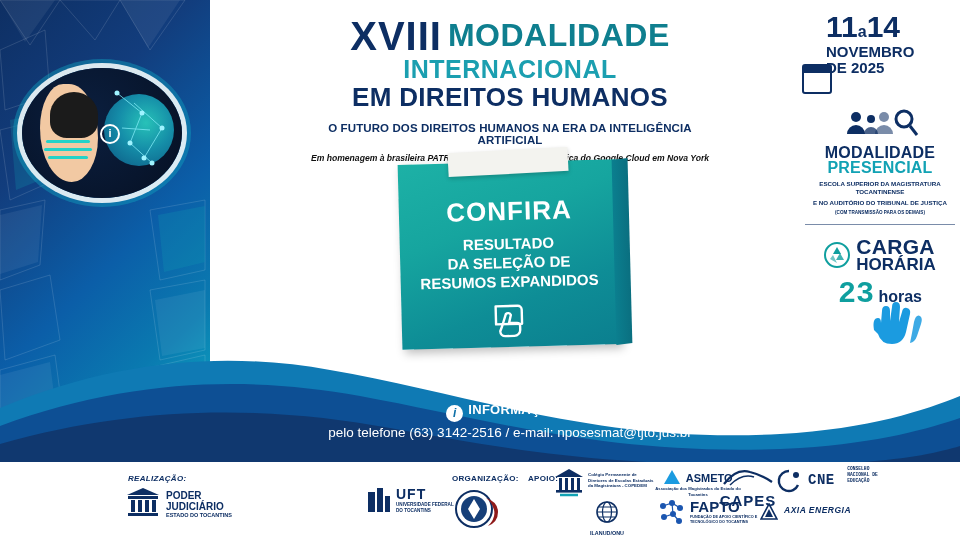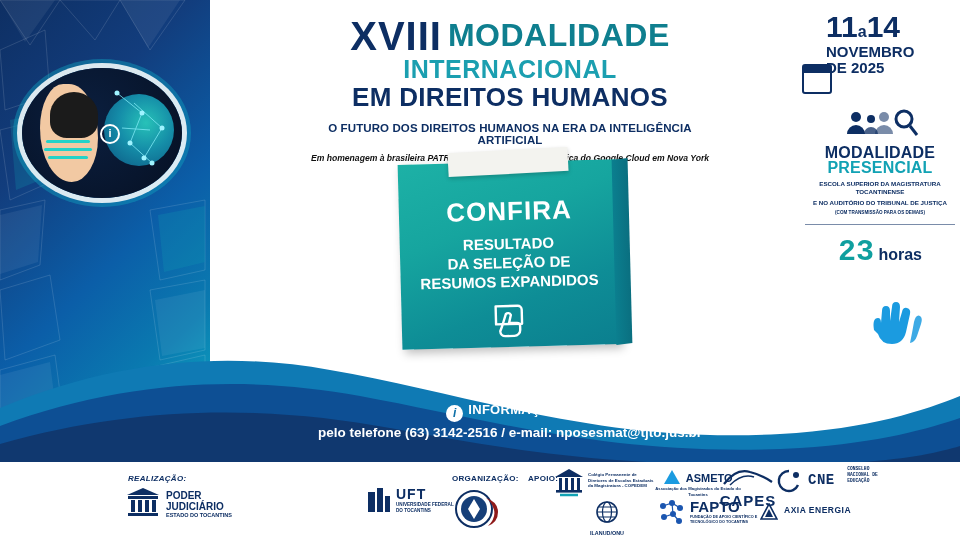--- a/index.html
+++ b/index.html
@@ -67,21 +67,21 @@
   .c-carga{font-size:21px;font-weight:bold;color:#0d2e63;letter-spacing:.3px;}
   .c-horaria{font-size:17px;font-weight:bold;color:#0d2e63;margin-top:-4px;}
   .c-h{font-size:30px;font-weight:bold;color:#0f9f9f;font-family:Liberation Mono, monospace;}
   .c-horas{font-size:16px;font-weight:bold;color:#0d2e63;}
   .hands-icon{position:absolute;left:868px;top:300px;width:58px;height:52px;}
 
   
   .info{position:absolute;left:300px;top:402px;width:420px;text-align:center;color:#ffffff;}
   .info-head{font-size:13px;font-weight:bold;letter-spacing:.3px;}
   .info-l1{font-size:13.5px;margin-top:6px;}
-  .info-l2{font-size:13.5px;margin-top:3px;font-weight:bold;}
+  .info-l2{font-size:13.5px;margin-top:3px;}
   .info-i{display:inline-block;width:17px;height:17px;border-radius:50%;background:#ffffff;color:#1071a8;
      font-size:12px;font-weight:bold;line-height:17px;text-align:center;vertical-align:-3px;margin-right:5px;font-style:italic;}
 
   
   .footer{position:absolute;left:0;bottom:0;width:960px;height:78px;}
   .f-label{position:absolute;font-size:8px;font-weight:bold;color:#0d2e63;letter-spacing:.3px;}
   .logo-box{position:absolute;}
 
   .pj-name{font-size:10px;font-weight:bold;color:#0d2e63;line-height:11px;}
   .pj-sub{font-size:5.5px;font-weight:bold;color:#0d2e63;}
@@ -219,20 +219,32 @@
       </svg>
       <div class="m-modalidade">MODALIDADE</div>
       <div class="m-presencial">PRESENCIAL</div>
       <div class="m-small">ESCOLA SUPERIOR DA MAGISTRATURA TOCANTINENSE</div>
       <div class="m-small">E NO AUDITÓRIO DO TRIBUNAL DE JUSTIÇA</div>
       <div class="m-small2">(COM TRANSMISSÃO PARA OS DEMAIS)</div>
       <div class="sep-line"></div>
     </div>
 
     <div class="carga">
+      <div style="display:flex;align-items:center;justify-content:center;gap:6px;">
+        <svg width="26" height="26" viewBox="0 0 26 26">
+          <circle cx="13" cy="13" r="12" fill="none" stroke="#0f9f9f" stroke-width="2"></circle>
+          <path d="M13 5 L17 12 H9 Z" fill="#0f9f9f"></path>
+          <path d="M20 18 L12 18 L16 11 Z" fill="#0f9f9f" opacity=".8"></path>
+          <path d="M6 17 L13 21 L9 13 Z" fill="#0f9f9f" opacity=".6"></path>
+        </svg>
+        <div style="text-align:left;">
+          <div class="c-carga">CARGA</div>
+          <div class="c-horaria">HORÁRIA</div>
+        </div>
+      </div>
       <div style="margin-top:2px;">
         <span class="c-h">23</span>
         <span class="c-horas">horas</span>
       </div>
     </div>
   </div>
 
   <svg class="hands-icon" viewBox="0 0 58 52">
     <g fill="#1b9be0">
       <path d="M6 30 q-2 -12 4 -12 q3 0 3 5 l1 -12 q0 -5 4 -5 q4 0 4 5 l0 10 l2 -14 q0 -5 4 -5 q4 0 4 5 l-1 15 l3 -10 q1 -5 5 -4 q4 1 3 6 l-4 18 q-3 12 -14 12 q-11 0 -14 -10 z"></path>
@@ -374,17 +386,17 @@
         <div class="fapto-t">FAPTO</div>
         <div class="small-cap" style="font-size:3.8px;line-height:5px;">FUNDAÇÃO DE APOIO CIENTÍFICO E TECNOLÓGICO DO TOCANTINS</div>
       </div>
     </div>
 
     <div class="logo-box" style="left:760px;top:40px;width:110px;">
       <svg width="18" height="18" viewBox="0 0 18 18" style="float:left;margin-top:1px">
         <path d="M9 1 L17 16 H1 Z" fill="none" stroke="#0d2e63" stroke-width="1.6"></path>
         <path d="M9 6 L13 14 H5 Z" fill="#0d2e63"></path>
       </svg>
-      <div style="margin-left:24px;padding-top:3px;" class="axia-t">AXIA ENERGIA</div>
+      <div style="margin-left:24px;padding-top:3px;font-style:italic;" class="axia-t">AXIA ENERGIA</div>
     </div>
 
   </div>
 </div>
 
 </body></html>

